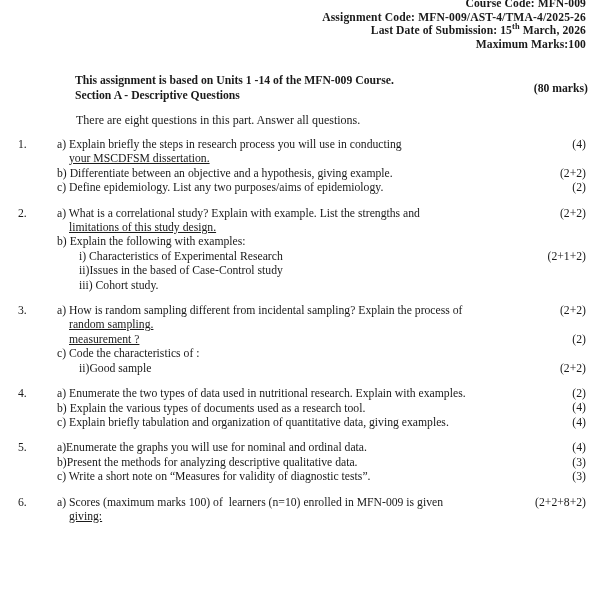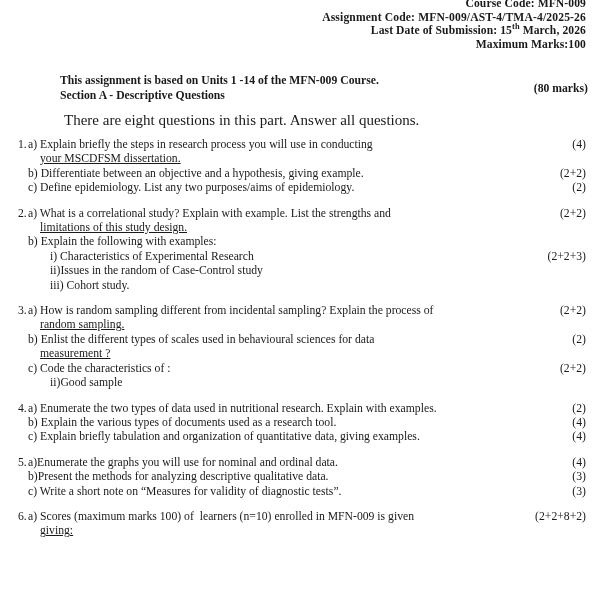--- a/index.html
+++ b/index.html
@@ -55,33 +55,34 @@
     top: 74px;
     left: 60px;
     width: 540px;
   }
   .intro-row {
     position: relative;
     font-weight: bold;
     font-size: 11.7px;
     line-height: 14.6px;
     white-space: nowrap;
+    margin-left: 15px;
   }
   .intro-marks {
     position: absolute;
     right: 12px;
     top: 8px;
     font-weight: bold;
     font-size: 11.7px;
   }
   .intro-note {
     position: absolute;
     top: 113px;
-    left: 64px;
-    font-size: 15px;
+    left: 76px;
+    font-size: 12px;
     line-height: 14.5px;
     font-weight: normal;
   }
 
   
   .questions {
     position: absolute;
     top: 138px;
     left: 0;
     width: 600px;
@@ -93,21 +94,21 @@
   .q-num {
     position: absolute;
     left: 18px;
     top: 0;
     width: 26px;
     text-align: left;
     font-size: 11.7px;
     line-height: 14.4px;
   }
   .q-body {
-    margin-left: 28px;
+    margin-left: 57px;
     width: 420px;
   }
   .line {
     position: relative;
     font-size: 11.7px;
     line-height: 14.4px;
     white-space: pre;
   }
   .ind-1 { padding-left: 12px; text-decoration: underline; }
   .ind-2 { padding-left: 22px; }
@@ -165,35 +166,34 @@
         </div>
       </div>
       <div class="q-gap" style="height: 11px;"></div>
       <div class="q">
         <div class="q-num">2.</div>
         <div class="q-body">
           <div class="line">a) What is a correlational study? Explain with example. List the strengths and</div>
           <div class="line ind-1">limitations of this study design.</div>
           <div class="line">b) Explain the following with examples:</div>
           <div class="line ind-2">i) Characteristics of Experimental Research</div>
-          <div class="line ind-2">ii)Issues in the random of Case-Control study</div>
+          <div class="line ind-2">ii)Issues in the based of Case-Control study</div>
           <div class="line ind-2">iii) Cohort study.</div>
         </div>
         <div class="marks">
           <div class="mark" style="top: 0px;">(2+2)</div>
-          <div class="mark" style="top: 43.2px;">(2+2+3)</div>
+          <div class="mark" style="top: 43.2px;">(2+1+2)</div>
         </div>
       </div>
       <div class="q-gap" style="height: 11px;"></div>
       <div class="q">
         <div class="q-num">3.</div>
         <div class="q-body">
           <div class="line">a) How is random sampling different from incidental sampling? Explain the process of</div>
           <div class="line ind-1">random sampling.</div>
-          <div class="line">b) Enlist the different types of scales used in behavioural sciences for data</div>
           <div class="line ind-1">measurement ?</div>
           <div class="line">c) Code the characteristics of :</div>
           <div class="line ind-2">ii)Good sample</div>
         </div>
         <div class="marks">
           <div class="mark" style="top: 0px;">(2+2)</div>
           <div class="mark" style="top: 28.8px;">(2)</div>
           <div class="mark" style="top: 57.6px;">(2+2)</div>
         </div>
       </div>

